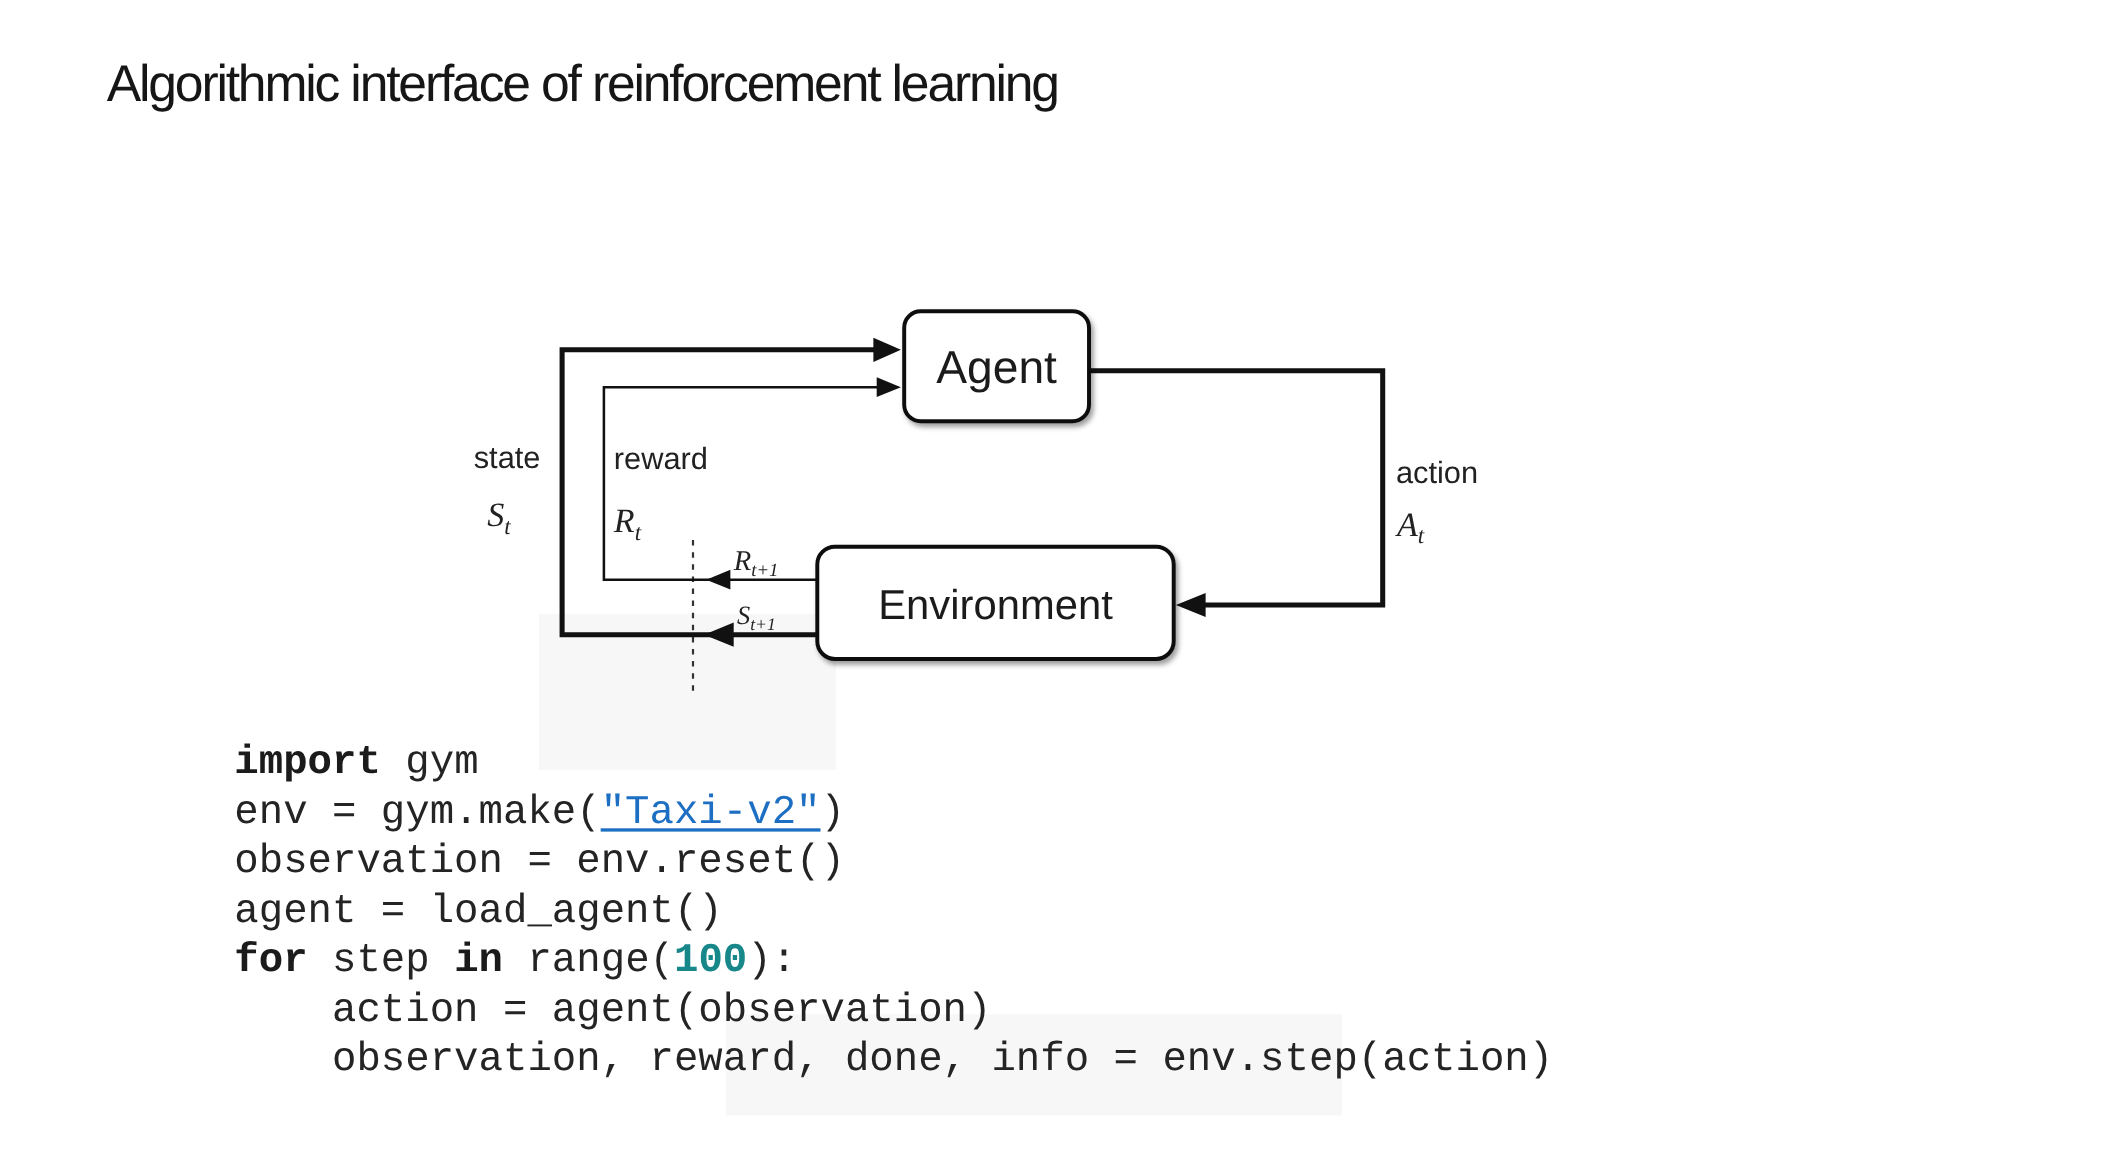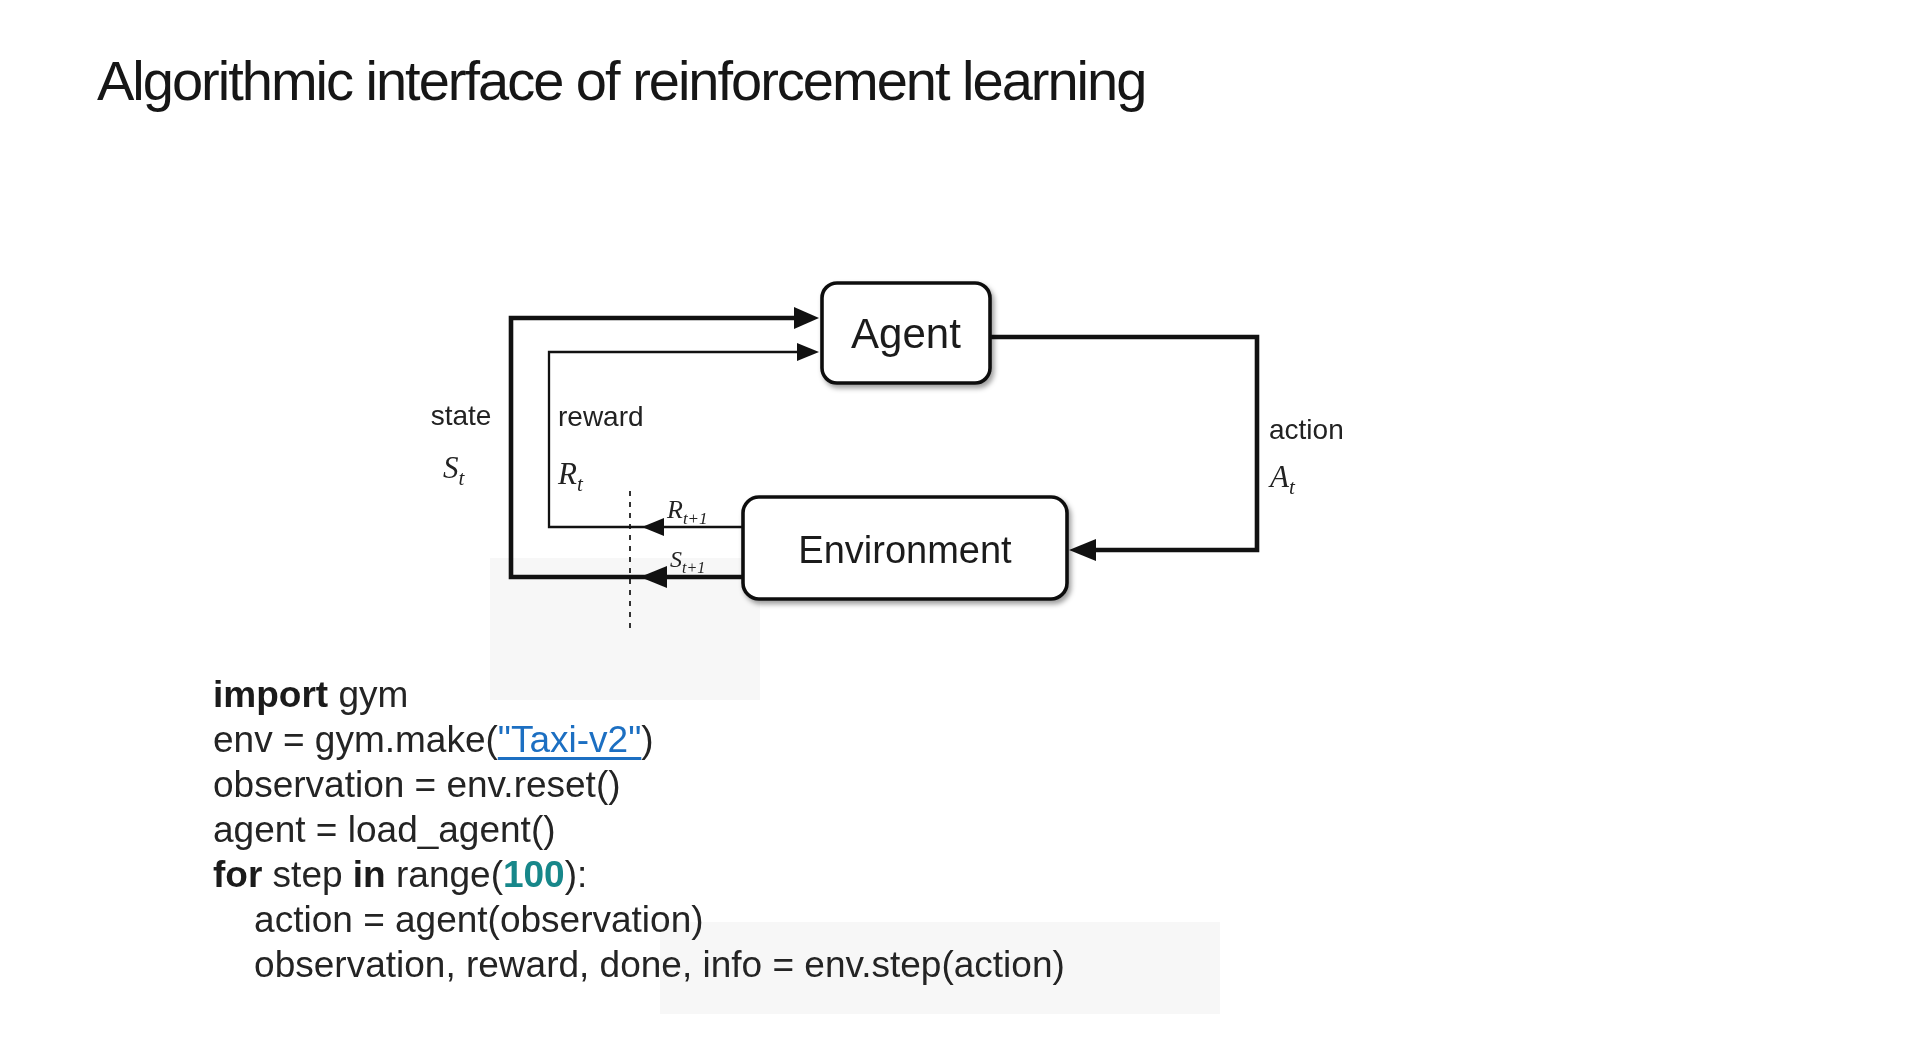--- a/index.html
+++ b/index.html
@@ -1,40 +1,40 @@
 <!DOCTYPE html>
 <html style="--link-blue: #1c6fc2; --number-teal: #17878a;"><head>
 <meta charset="utf-8">
 <style>
   html,body{margin:0;padding:0;background:#ffffff;}
   body{width:1920px;height:1048px;position:relative;overflow:hidden;
        font-family:"Liberation Sans",sans-serif;color:#1f1f1f;}
 
   .slide-title{
     position:absolute;left:97px;top:48px;width:1700px;
-    font-size:56px;font-weight:400;letter-spacing:-2px;color:#161616;
+    font-size:47px;font-weight:400;letter-spacing:-2px;color:#161616;
     font-family:"Liberation Sans",sans-serif;white-space:nowrap;
   }
 
   .artifact{position:absolute;background:#f7f7f7;}
 
   .rl-diagram{position:absolute;left:395px;top:225px;width:980px;height:410px;}
 
   .diagram-label{font-family:"Liberation Sans",sans-serif;font-size:28px;fill:#222;}
   .box-label{font-family:"Liberation Sans",sans-serif;fill:#1b1b1b;}
   .math{font-family:"Liberation Serif",serif;font-style:italic;font-size:31px;fill:#222;}
   .math .sub{font-size:21px;}
   .math-small{font-family:"Liberation Serif",serif;font-style:italic;font-size:26px;fill:#222;}
   .math-small .sub{font-size:17px;}
   .math-smaller{font-family:"Liberation Serif",serif;font-style:italic;font-size:24px;fill:#222;}
   .math-smaller .sub{font-size:16px;}
 
   .code-block{
     position:absolute;left:213px;top:672px;
-    font-family:Liberation Sans, sans-serif;
+    font-family:Liberation Mono, monospace;
     font-size:37px;line-height:45px;color:#242424;white-space:pre;
   }
   .code-line{height:45px;}
   .seg-plain{color:#242424;}
   .seg-kw{color:#1b1b1b;font-weight:bold;}
   .seg-link{color:var(--link-blue,#1c6fc2);text-decoration:underline;
             text-decoration-thickness:2.5px;text-underline-offset:5px;}
   .seg-num{color:var(--number-teal,#17878a);font-weight:bold;}
 </style>
 </head>

